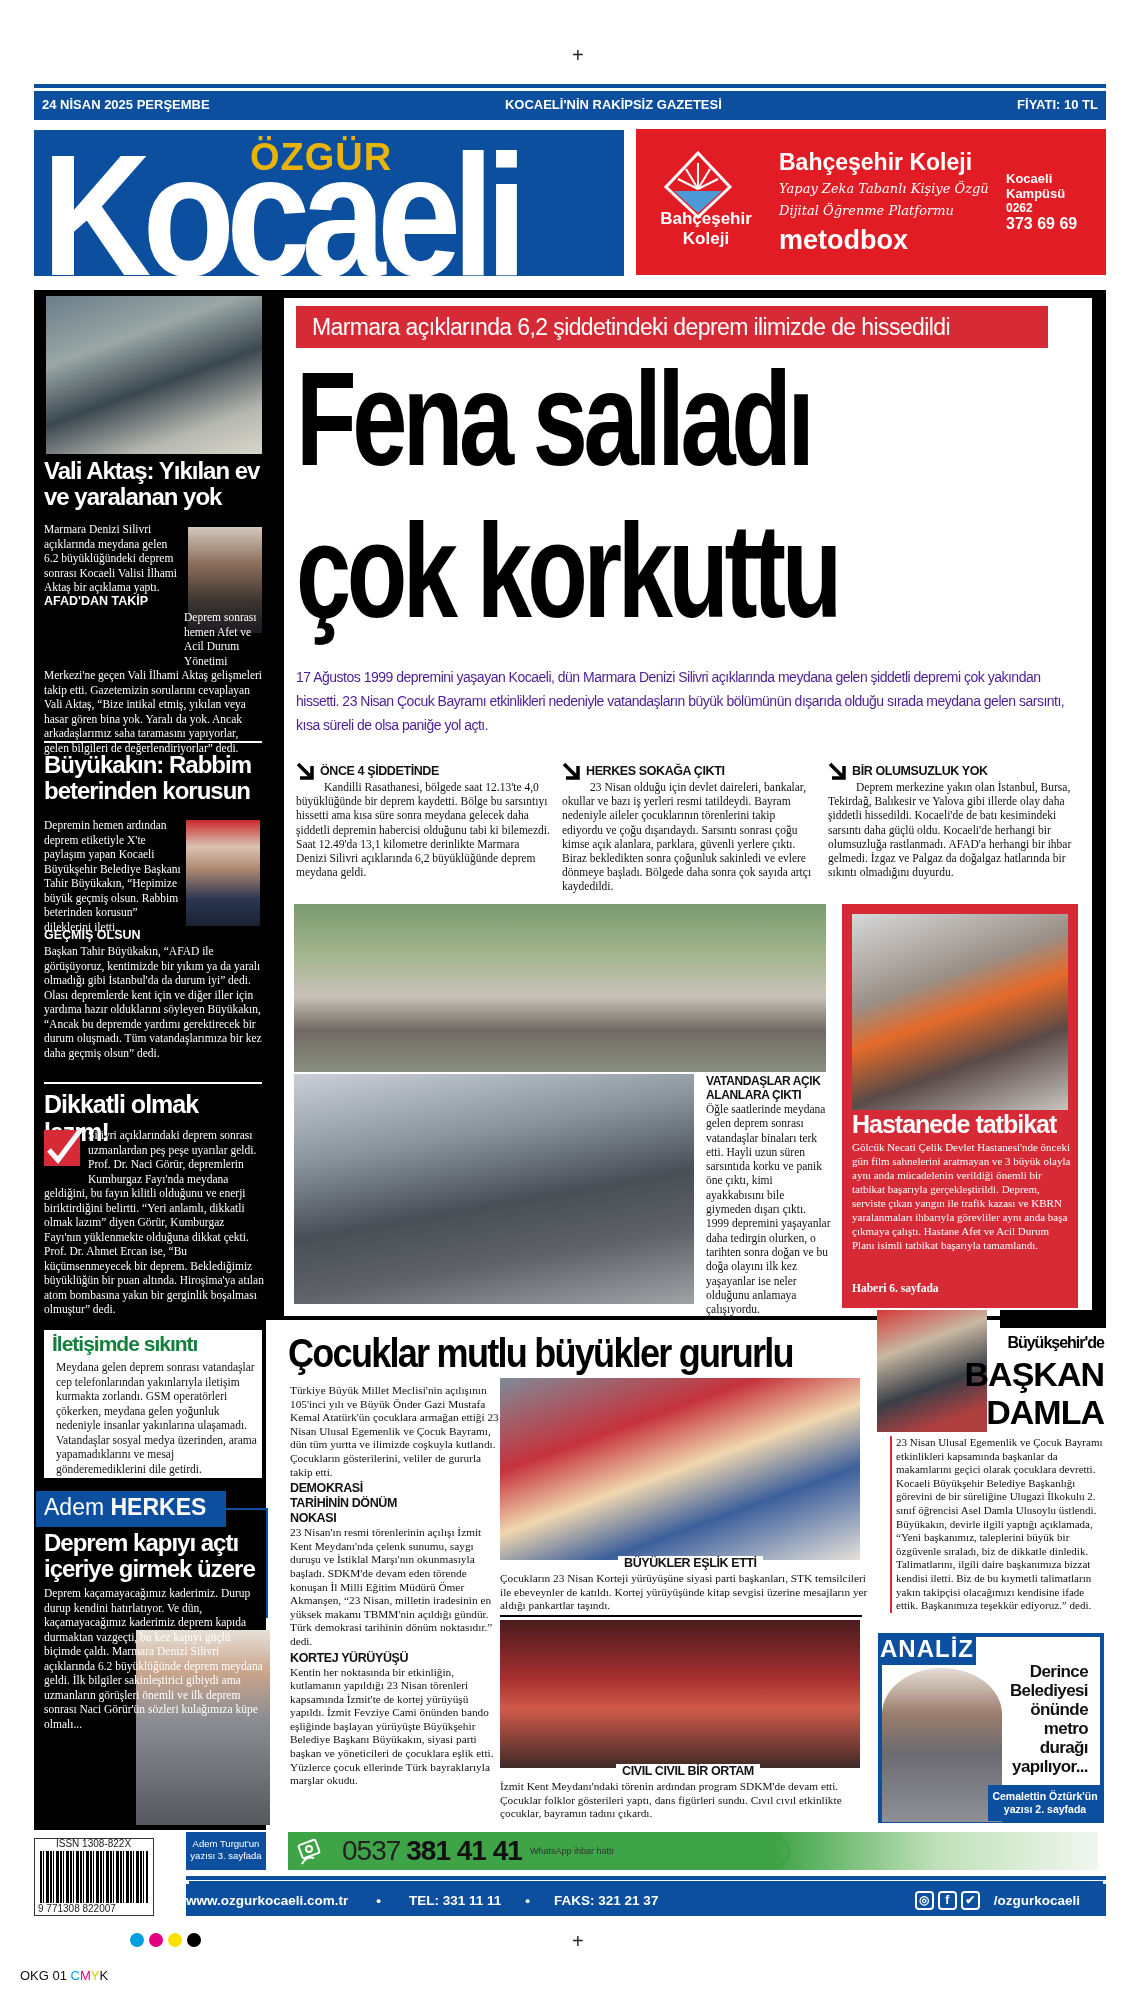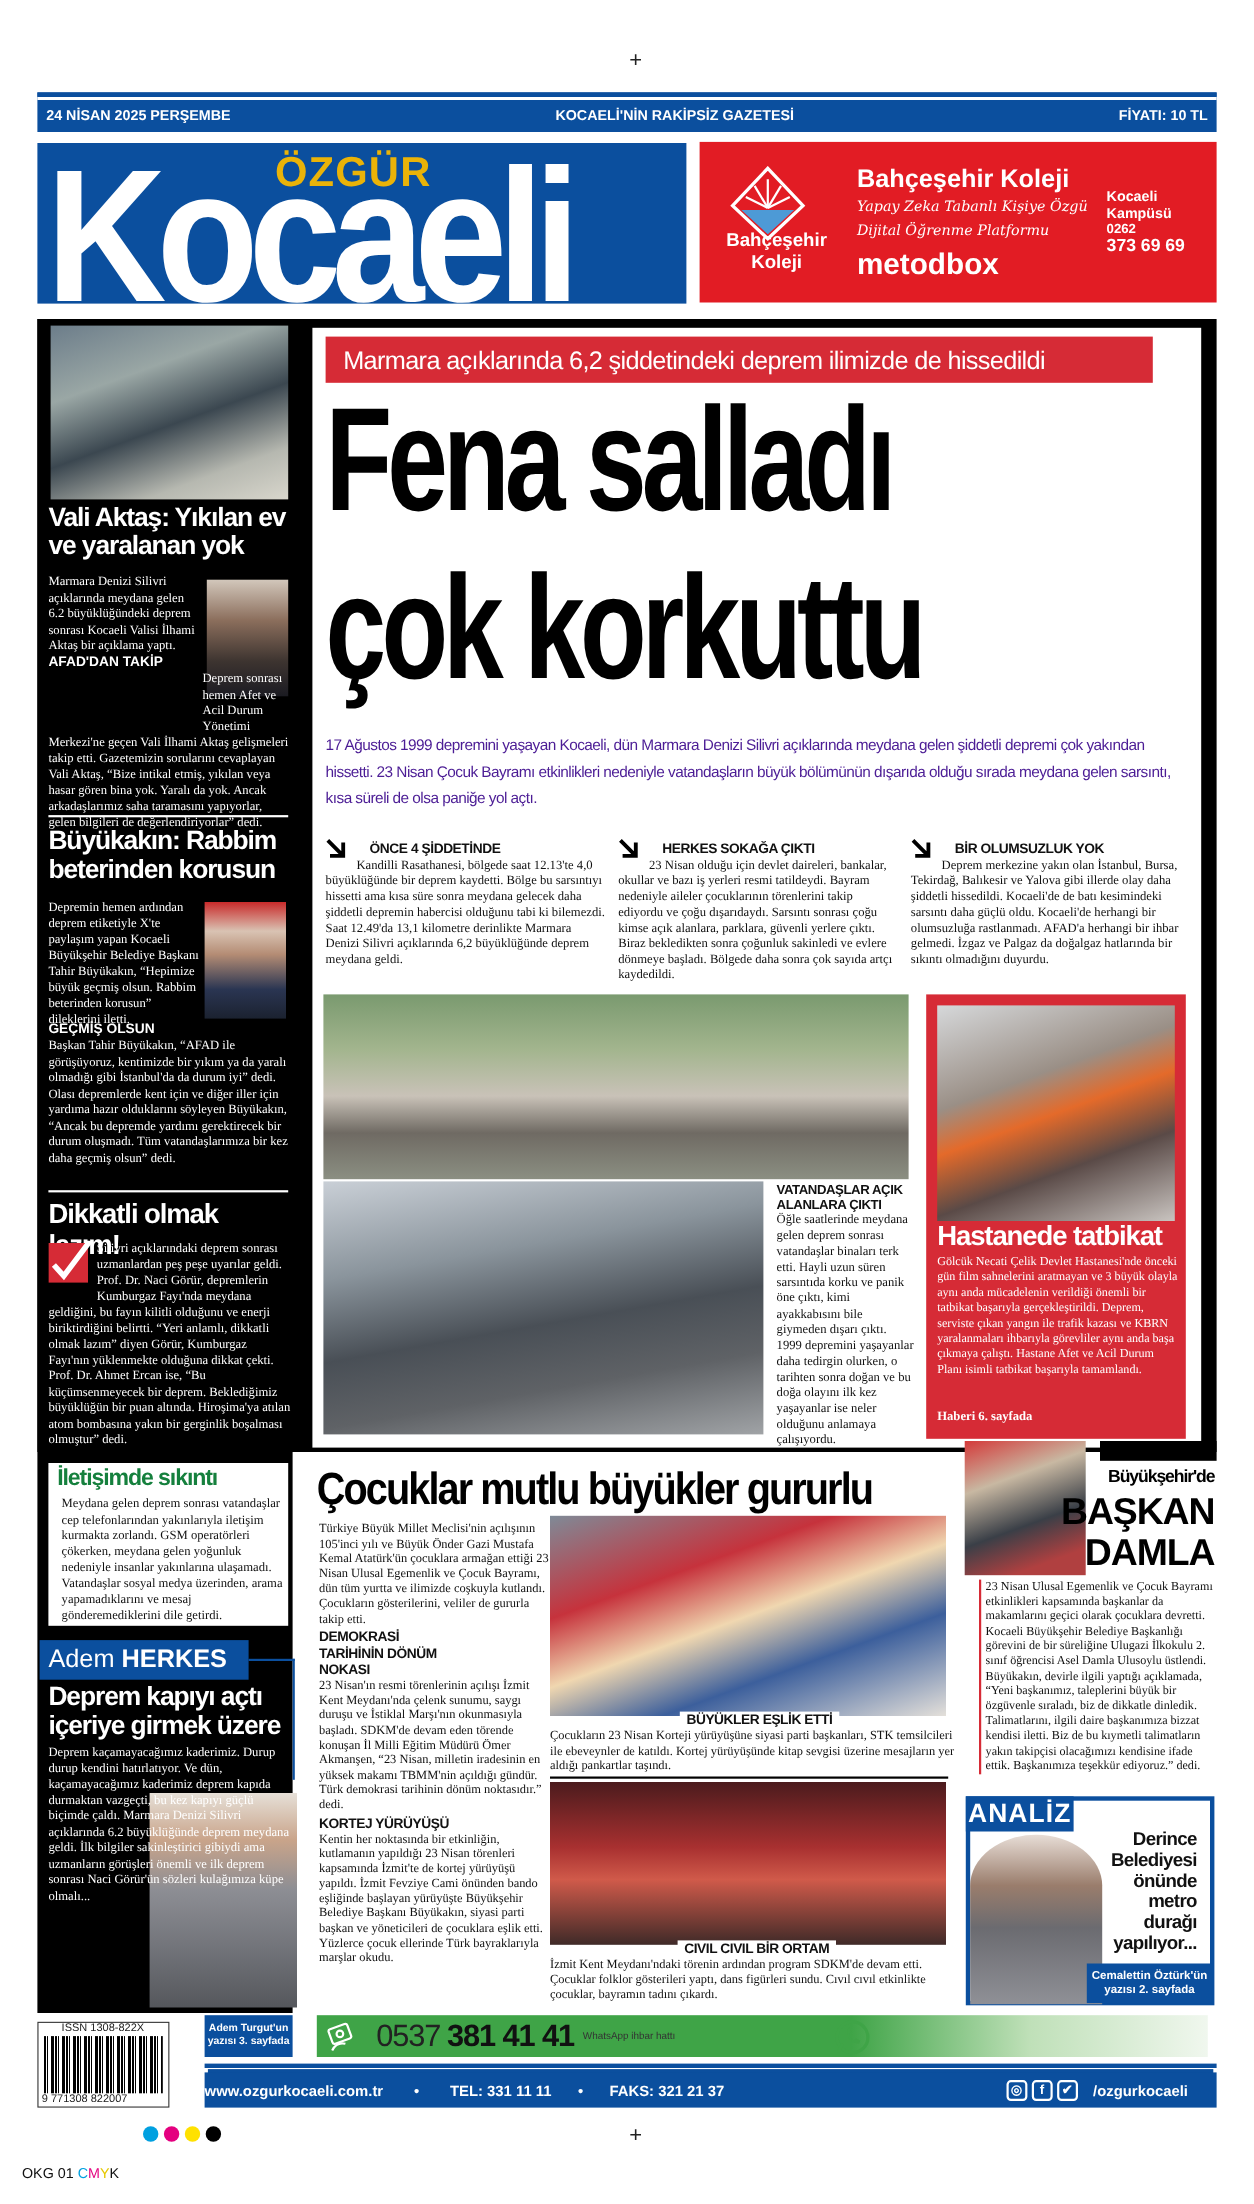--- a/index.html
+++ b/index.html
@@ -30,21 +30,21 @@
 .lc-body{font-family:"Liberation Serif",serif;color:#fff;font-size:11.5px;line-height:14.5px}
 .lc-sub{font-family:"Liberation Sans",sans-serif;font-weight:bold;color:#fff;font-size:12.5px}
 .portrait{background:linear-gradient(180deg,#d2c7bb 0%,#8b6e5c 35%,#3d3430 70%,#1b1b22)}
 .divider{height:2px;background:#fff}
 
 .center-white{left:284px;top:298px;width:808px;height:1018px;background:#fff}
 .redbanner{left:296px;top:306px;width:752px;height:42px;background:#d62b36;color:#fff;font-family:"Liberation Sans",sans-serif;font-size:23px;display:flex;align-items:center;padding-left:16px;letter-spacing:-0.6px;transform:scaleX(1)}
 .bighead{left:296px;color:#000;font-family:"Liberation Sans",sans-serif;font-weight:bold;font-size:134px;line-height:118px;letter-spacing:-6px;white-space:nowrap;transform:scaleX(0.74);transform-origin:left}
 .lead{left:296px;top:665px;width:780px;font-family:Liberation Sans, sans-serif;font-size:14px;line-height:24px;letter-spacing:-0.5px;color:#4c1d95}
 .subcol{width:255px;font-family:"Liberation Serif",serif;font-size:11.5px;line-height:14.2px;color:#111}
-.subcol .hd{font-family:"Liberation Sans",sans-serif;font-weight:bold;font-size:12.5px;display:flex;align-items:center;gap:20px;letter-spacing:-0.4px}
+.subcol .hd{font-family:"Liberation Sans",sans-serif;font-weight:bold;font-size:12.5px;display:flex;align-items:center;gap:4px;letter-spacing:-0.4px}
 .arrow{width:20px;height:18px;display:inline-block}
 .photo1{left:294px;top:904px;width:532px;height:168px;background:linear-gradient(180deg,#7a9a6f 0%,#a3b58e 30%,#c9c2b8 55%,#6f6a63 75%,#8b8f82)}
 .photo2{left:294px;top:1074px;width:400px;height:230px;background:linear-gradient(170deg,#c9cfd6 0%,#8a949c 30%,#494f56 55%,#5f6266 75%,#a0a3a6)}
 .vt{left:706px;top:1074px;width:125px;font-family:"Liberation Serif",serif;font-size:11.5px;line-height:14.3px}
 .vt .hd{font-family:Liberation Sans, sans-serif;font-weight:bold;font-size:12px;line-height:14px;letter-spacing:-0.4px}
 .hospital{left:842px;top:904px;width:236px;height:404px;background:#d62b36}
 .hosp-photo{left:852px;top:914px;width:216px;height:196px;background:linear-gradient(160deg,#d6d8da,#9a8f86 35%,#e46a2a 50%,#5a4a47 70%,#c9c4c0)}
 .hosp-h{left:852px;top:1110px;color:#fff;font-family:"Liberation Sans",sans-serif;font-weight:bold;font-size:25px;letter-spacing:-1px}
 .hosp-b{left:852px;top:1140px;width:222px;color:#fff;font-family:"Liberation Serif",serif;font-size:11px;line-height:14px}
 .hosp-more{left:852px;top:1282px;width:206px;text-align:left;color:#fff;font-family:"Liberation Serif",serif;font-weight:bold;font-size:11.5px}
@@ -62,21 +62,21 @@
 .analiz{left:878px;top:1633px;width:226px;height:190px;border:4px solid #0b4f9e;background:#fff}
 .analiz-tag{left:878px;top:1633px;width:98px;height:32px;background:#0b4f9e;color:#fff;font-family:"Liberation Sans",sans-serif;font-weight:bold;font-size:24px;display:flex;align-items:center;justify-content:center;letter-spacing:1px}
 .analiz-photo{left:882px;top:1668px;width:120px;height:154px;background:linear-gradient(180deg,#e7ddd6 0%,#9a7d6c 30%,#6b6b70 55%,#8f9096 100%);border-radius:50% 50% 0 0/30% 30% 0 0}
 .analiz-h{left:1000px;top:1662px;width:88px;text-align:right;font-family:"Liberation Sans",sans-serif;font-weight:bold;font-size:17px;line-height:19px;letter-spacing:-0.6px}
 .analiz-cap{left:988px;top:1785px;width:114px;height:36px;background:#0b4f9e;color:#fff;font-family:"Liberation Sans",sans-serif;font-weight:bold;font-size:10.5px;text-align:center;line-height:13px;padding-top:5px}
 
 .barcode{left:34px;top:1838px;width:120px;height:78px;border:1px solid #333;background:#fff}
 .isbn{left:56px;top:1838px;font-family:"Liberation Sans",sans-serif;font-size:10px;color:#222}
 .bars{left:40px;top:1851px;width:108px;height:52px;background:repeating-linear-gradient(90deg,#000 0 2px,#fff 2px 3px,#000 3px 4px,#fff 4px 6px,#000 6px 9px,#fff 9px 10px)}
 .bcnum{left:38px;top:1903px;font-family:"Liberation Sans",sans-serif;font-size:10px;color:#222}
-.turgut-cap{left:186px;top:1832px;width:80px;height:38px;background:#0b4f9e;color:#fff;font-family:"Liberation Sans",sans-serif;font-weight:bold;font-size:9.5px;text-align:center;line-height:12px;padding-top:6px}
+.turgut-cap{left:186px;top:1832px;width:80px;height:38px;background:#0b4f9e;color:#fff;font-family:"Liberation Sans",sans-serif;font-weight:normal;font-size:9.5px;text-align:center;line-height:12px;padding-top:6px}
 .green{left:288px;top:1832px;width:810px;height:38px;background:linear-gradient(90deg,#3fa447 0%,#3fa447 60%,#bfe0b8 80%,#f0f7ee);display:flex;align-items:center}
 .green .msg{color:#fff;font-family:"Liberation Sans",sans-serif;font-weight:bold;font-size:24px;margin-left:44px;letter-spacing:-0.5px}
 .green .ph1{font-family:"Liberation Sans",sans-serif;font-size:28px;color:#222;margin-left:54px;letter-spacing:-1px}
 .green .ph2{font-family:"Liberation Sans",sans-serif;font-weight:bold;font-size:28px;color:#111;margin-left:6px;letter-spacing:-1px}
 .green .wa{font-family:"Liberation Sans",sans-serif;font-size:9px;color:#333;margin-left:8px}
 .footer{left:186px;top:1884px;width:920px;height:32px;background:#0b4f9e;color:#fff;font-family:"Liberation Sans",sans-serif;font-weight:bold;font-size:13.5px;display:flex;align-items:center;box-shadow:0 -6px 0 -3px #0b4f9e}
 .footer-line{left:186px;top:1876px;width:920px;height:4px;background:#0b4f9e}
 .dot{width:14px;height:14px;border-radius:50%;display:inline-block;margin-right:5px}
 .social{display:inline-flex;width:19px;height:19px;border:2px solid #fff;border-radius:4px;align-items:center;justify-content:center;font-size:12px;margin-right:4px}
 </style>

